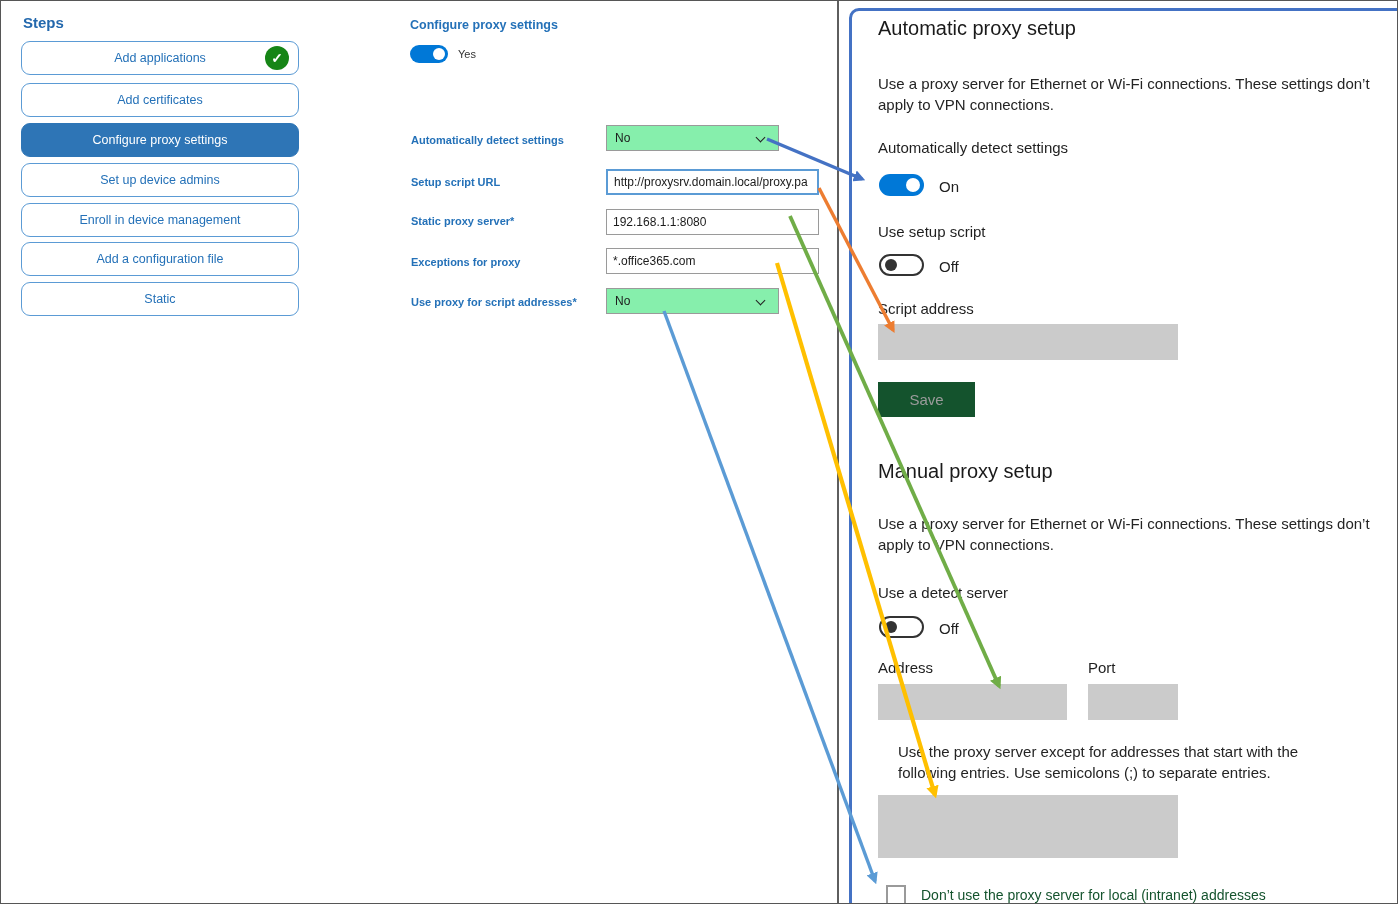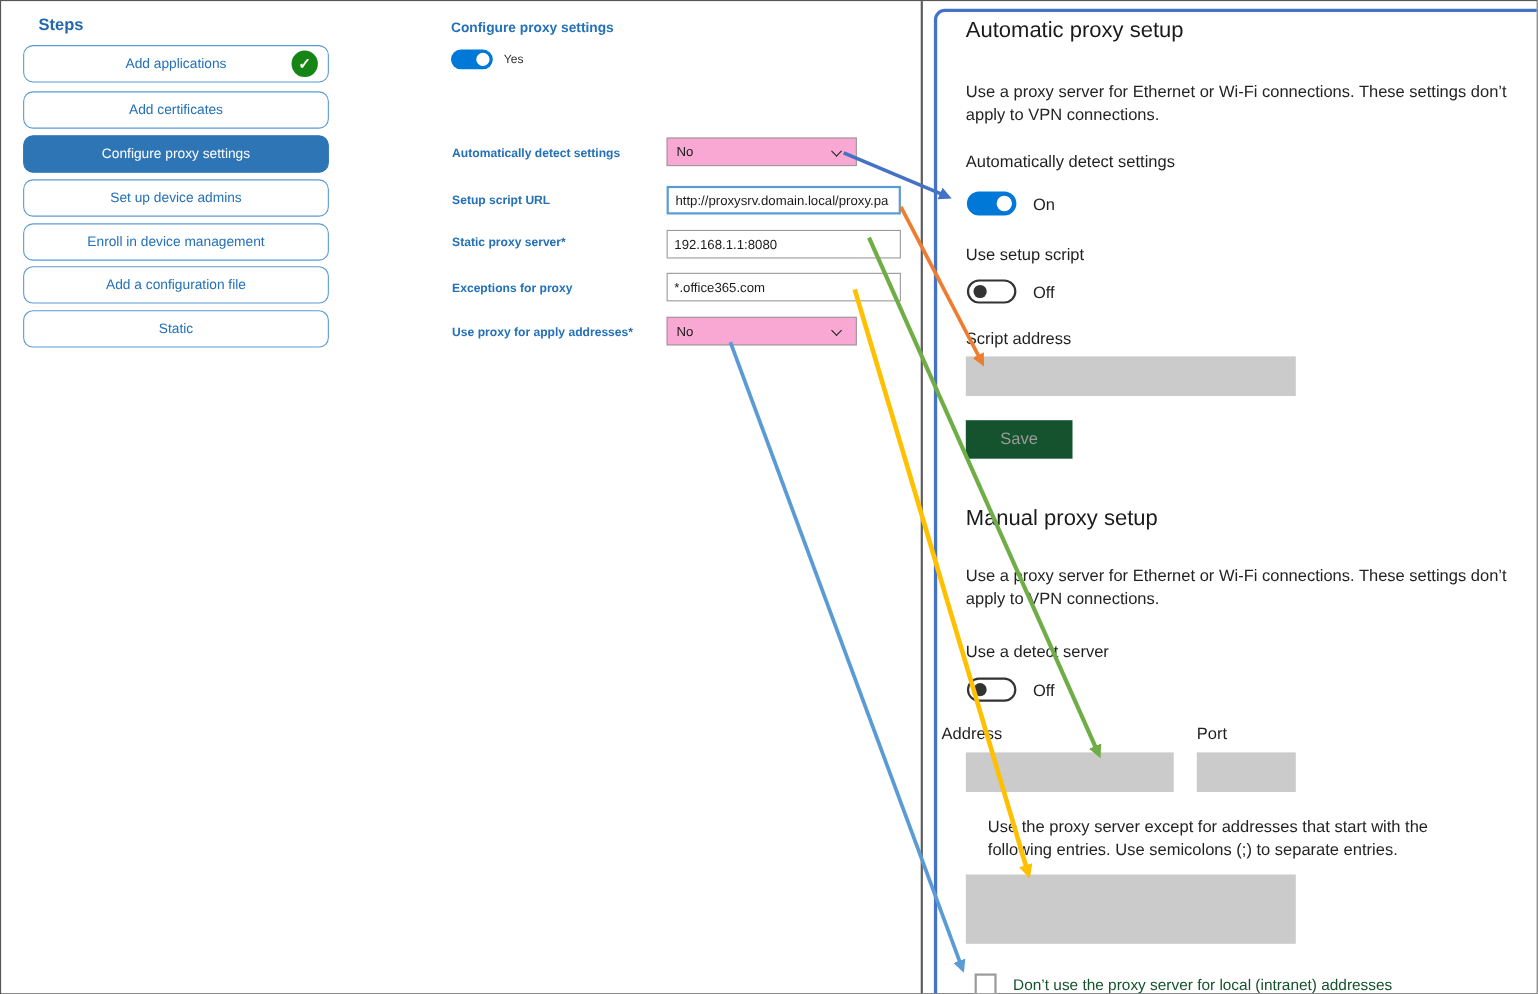--- a/index.html
+++ b/index.html
@@ -7,21 +7,21 @@
   #frame {
     position:relative; width:1398px; height:904px;
     background:#ffffff; overflow:hidden;
     border:1px solid #565656;
     font-family:"Liberation Sans", sans-serif;
     color:#1f1f1f;
   }
   .abs { position:absolute; }
 
   
-  .steps-title { left:22px; top:13px; font-size:15px; font-weight:bold; color:#2368ad;margin-left:12px; }
+  .steps-title { left:22px; top:13px; font-size:15px; font-weight:bold; color:#2368ad; }
   .step-btn {
     left:20px; width:278px; height:34px;
     border:1px solid #5b9bd5; border-radius:9px; background:#fff;
     color:#2471b8; font-size:12.5px;
     display:flex; align-items:center; justify-content:center;
     cursor:pointer;
   }
   .step-btn.selected { background:#2e75b6; border-color:#2e75b6; color:#ffffff; }
   .check-badge {
     position:absolute; right:9px; top:50%; transform:translateY(-50%);
@@ -36,21 +36,21 @@
     left:409px; top:44px; width:38px; height:18px; border-radius:9px;
     background:#0078d7; cursor:pointer;
   }
   .mini-toggle .knob {
     position:absolute; right:3px; top:3px; width:12px; height:12px;
     border-radius:50%; background:#fff;
   }
   .mini-toggle-label { left:457px; top:47px; font-size:11px; color:#333; }
   .fld-label { left:410px; font-size:11px; font-weight:bold; color:#2471b8; }
   .ctl {
-    left:605px; background:#f9a8d4; border:1px solid #9a9a9a;
+    left:605px; background:#86efac; border:1px solid #9a9a9a;
     font-size:12px; color:#1b1b1b;
   }
   .sel { width:173px; height:26px; cursor:pointer; display:flex; align-items:center; padding-left:8px; }
   .sel .chev {
     position:absolute; right:14px; top:8px; width:7px; height:7px;
     border-right:1.6px solid #222; border-bottom:1.6px solid #222;
     transform:rotate(45deg);
   }
   input.txt {
     position:absolute; left:605px; width:213px; height:26px;
@@ -142,21 +142,21 @@
 
   <div class="abs fld-label" style="top:175px;">Setup script URL</div>
   <input class="txt focused" style="top: 168px;" readonly="" value="http://proxysrv.domain.local/proxy.pa">
 
   <div class="abs fld-label" style="top:214px;">Static proxy server*</div>
   <input class="txt" style="top: 208px;" readonly="" value="192.168.1.1:8080">
 
   <div class="abs fld-label" style="top:255px;">Exceptions for proxy</div>
   <input class="txt" style="top: 247px;" readonly="" value="*.office365.com">
 
-  <div class="abs fld-label" style="top:295px;">Use proxy for apply addresses*</div>
+  <div class="abs fld-label" style="top:295px;">Use proxy for script addresses*</div>
   <div class="abs ctl sel" style="top:287px;">
     <span>No</span>
     <span class="chev"></span>
   </div>
 
   <div class="abs v-divider"></div>
   <div class="abs settings-box"></div>
 
   <div class="abs h1" style="left:877px; top:16px;">Automatic proxy setup</div>
   <div class="abs para" style="left:877px; top:72px; width:505px;">Use a proxy server for Ethernet or Wi-Fi connections. These settings don’t apply to VPN connections.</div>
@@ -179,21 +179,21 @@
 
   <div class="abs h1" style="left:877px; top:459px;">Manual proxy setup</div>
   <div class="abs para" style="left:877px; top:512px; width:505px;">Use a proxy server for Ethernet or Wi-Fi connections. These settings don’t apply to VPN connections.</div>
 
   <div class="abs lbl15" style="left:877px; top:583px;">Use a detect server</div>
   <div class="abs toggle off" style="left:878px; top:615px;">
       <span class="knob"></span>
     </div>
   <div class="abs lbl15" style="left:938px; top:619px;">Off</div>
 
-  <div class="abs lbl15" style="left:855px; top:658px;">Address</div>
+  <div class="abs lbl15" style="left:877px; top:658px;">Address</div>
   <div class="abs lbl15" style="left:1087px; top:658px;">Port</div>
   <div class="abs gray-box" style="left:877px; top:683px; width:189px; height:36px;"></div>
   <div class="abs gray-box" style="left:1087px; top:683px; width:90px; height:36px;"></div>
 
   <div class="abs para" style="left:877px; top:740px; width:440px;margin-left:20px;">Use the proxy server except for addresses that start with the following entries. Use semicolons (;) to separate entries.</div>
   <div class="abs gray-box" style="left:877px; top:794px; width:300px; height:63px;"></div>
 
   <div class="abs checkbox"></div>
   <div class="abs cb-label">Don’t use the proxy server for local (intranet) addresses</div>
 

